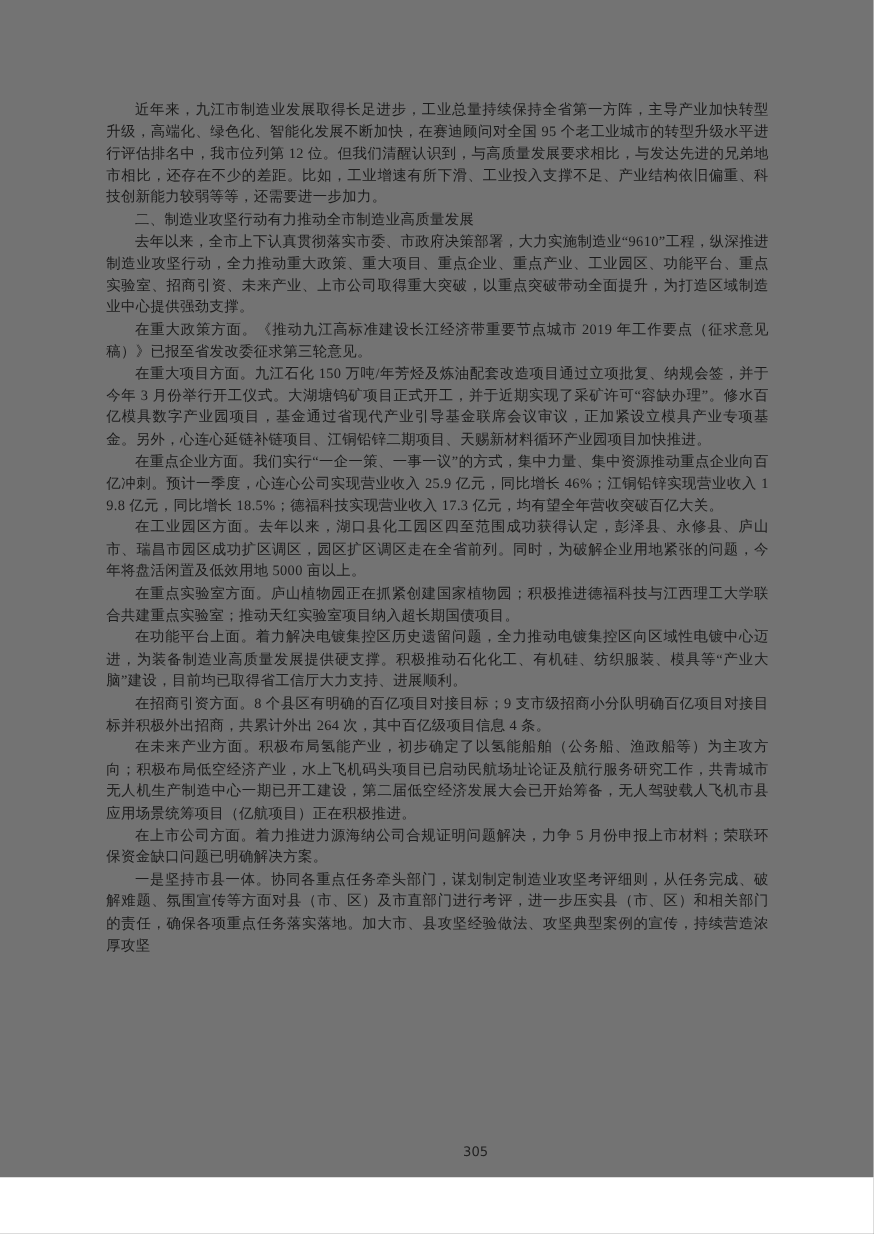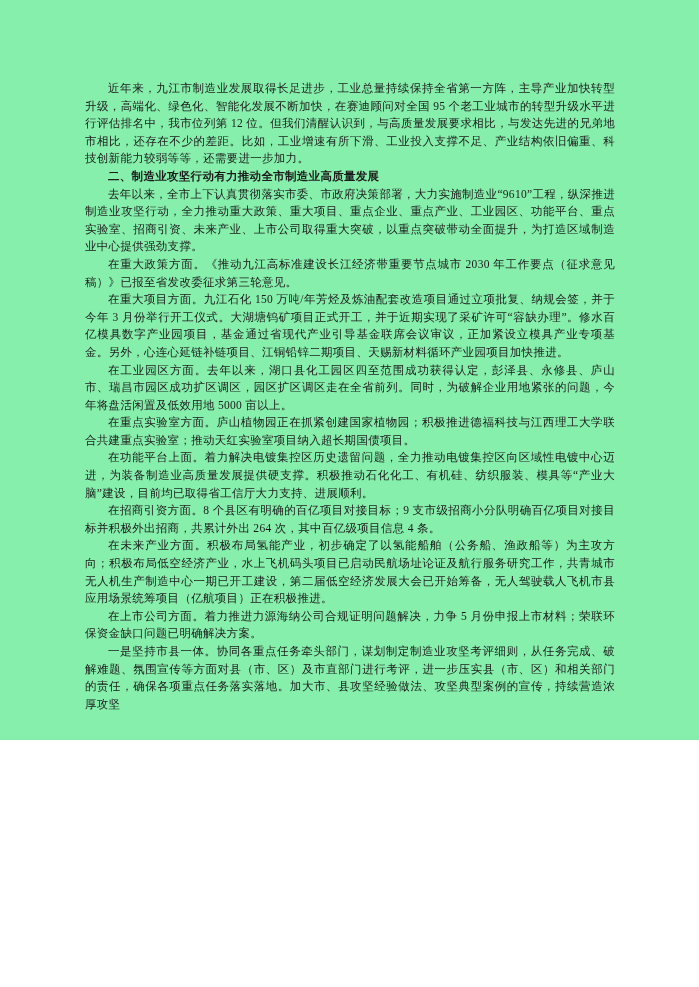--- a/index.html
+++ b/index.html
@@ -3,43 +3,43 @@
 <meta charset="utf-8">
 <style>
   html, body {
     margin: 0;
     padding: 0;
     background: #ffffff;
   }
   .page {
     position: relative;
     width: 699px;
-    height: 740px;
-    background: #86efac;
+    height: 942px;
+    background: #737373;
     overflow: hidden;
     font-family: "Liberation Serif", "DejaVu Serif", serif;
     color: #1b1b1b;
   }
   .content {
     position: absolute;
     top: 80px;
     left: 85px;
     width: 530px;
   }
   .content p {
     margin: 0;
     font-size: 11.5px;
     line-height: 17.6px;
     text-align: justify;
     text-indent: 2em;
     letter-spacing: 0.3px;
     word-break: break-all;
   }
   .content p.heading {
-    font-weight: bold;
+    font-weight: normal;
   }
   .page-number {
     position: absolute;
     top: 916px;
     left: 0;
     width: 100%;
     text-align: center;
     font-size: 10.5px;
     color: #222222;
     font-family: "DejaVu Sans", "Liberation Sans", sans-serif;
@@ -47,22 +47,23 @@
   }
 </style>
 </head>
 <body>
 
 <div class="page">
   <div class="content">
     <p>近年来，九江市制造业发展取得长足进步，工业总量持续保持全省第一方阵，主导产业加快转型升级，高端化、绿色化、智能化发展不断加快，在赛迪顾问对全国 95 个老工业城市的转型升级水平进行评估排名中，我市位列第 12 位。但我们清醒认识到，与高质量发展要求相比，与发达先进的兄弟地市相比，还存在不少的差距。比如，工业增速有所下滑、工业投入支撑不足、产业结构依旧偏重、科技创新能力较弱等等，还需要进一步加力。</p>
     <p class="heading">二、制造业攻坚行动有力推动全市制造业高质量发展</p>
     <p>去年以来，全市上下认真贯彻落实市委、市政府决策部署，大力实施制造业“9610”工程，纵深推进制造业攻坚行动，全力推动重大政策、重大项目、重点企业、重点产业、工业园区、功能平台、重点实验室、招商引资、未来产业、上市公司取得重大突破，以重点突破带动全面提升，为打造区域制造业中心提供强劲支撑。</p>
-    <p>在重大政策方面。《推动九江高标准建设长江经济带重要节点城市 2030 年工作要点（征求意见稿）》已报至省发改委征求第三轮意见。</p>
+    <p>在重大政策方面。《推动九江高标准建设长江经济带重要节点城市 2019 年工作要点（征求意见稿）》已报至省发改委征求第三轮意见。</p>
     <p>在重大项目方面。九江石化 150 万吨/年芳烃及炼油配套改造项目通过立项批复、纳规会签，并于今年 3 月份举行开工仪式。大湖塘钨矿项目正式开工，并于近期实现了采矿许可“容缺办理”。修水百亿模具数字产业园项目，基金通过省现代产业引导基金联席会议审议，正加紧设立模具产业专项基金。另外，心连心延链补链项目、江铜铅锌二期项目、天赐新材料循环产业园项目加快推进。</p>
+    <p>在重点企业方面。我们实行“一企一策、一事一议”的方式，集中力量、集中资源推动重点企业向百亿冲刺。预计一季度，心连心公司实现营业收入 25.9 亿元，同比增长 46%；江铜铅锌实现营业收入 19.8 亿元，同比增长 18.5%；德福科技实现营业收入 17.3 亿元，均有望全年营收突破百亿大关。</p>
     <p>在工业园区方面。去年以来，湖口县化工园区四至范围成功获得认定，彭泽县、永修县、庐山市、瑞昌市园区成功扩区调区，园区扩区调区走在全省前列。同时，为破解企业用地紧张的问题，今年将盘活闲置及低效用地 5000 亩以上。</p>
     <p>在重点实验室方面。庐山植物园正在抓紧创建国家植物园；积极推进德福科技与江西理工大学联合共建重点实验室；推动天红实验室项目纳入超长期国债项目。</p>
     <p>在功能平台上面。着力解决电镀集控区历史遗留问题，全力推动电镀集控区向区域性电镀中心迈进，为装备制造业高质量发展提供硬支撑。积极推动石化化工、有机硅、纺织服装、模具等“产业大脑”建设，目前均已取得省工信厅大力支持、进展顺利。</p>
     <p>在招商引资方面。8 个县区有明确的百亿项目对接目标；9 支市级招商小分队明确百亿项目对接目标并积极外出招商，共累计外出 264 次，其中百亿级项目信息 4 条。</p>
     <p>在未来产业方面。积极布局氢能产业，初步确定了以氢能船舶（公务船、渔政船等）为主攻方向；积极布局低空经济产业，水上飞机码头项目已启动民航场址论证及航行服务研究工作，共青城市无人机生产制造中心一期已开工建设，第二届低空经济发展大会已开始筹备，无人驾驶载人飞机市县应用场景统筹项目（亿航项目）正在积极推进。</p>
     <p>在上市公司方面。着力推进力源海纳公司合规证明问题解决，力争 5 月份申报上市材料；荣联环保资金缺口问题已明确解决方案。</p>
     <p>一是坚持市县一体。协同各重点任务牵头部门，谋划制定制造业攻坚考评细则，从任务完成、破解难题、氛围宣传等方面对县（市、区）及市直部门进行考评，进一步压实县（市、区）和相关部门的责任，确保各项重点任务落实落地。加大市、县攻坚经验做法、攻坚典型案例的宣传，持续营造浓厚攻坚</p>
   </div>
   <div class="page-number">305</div>
 </div>

